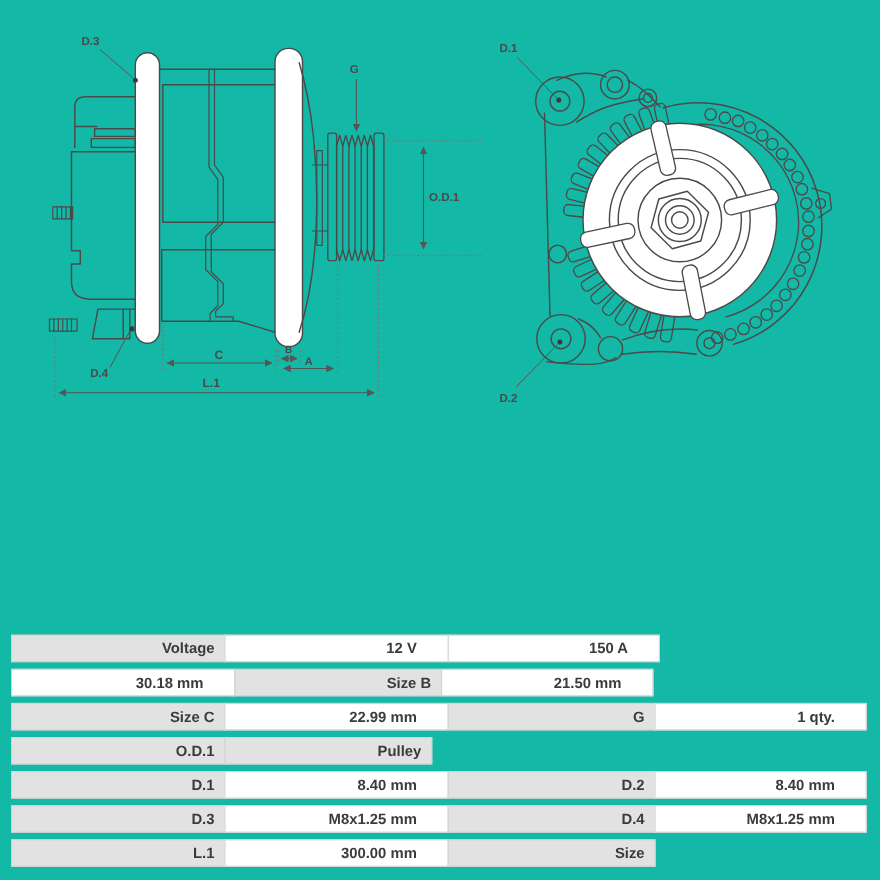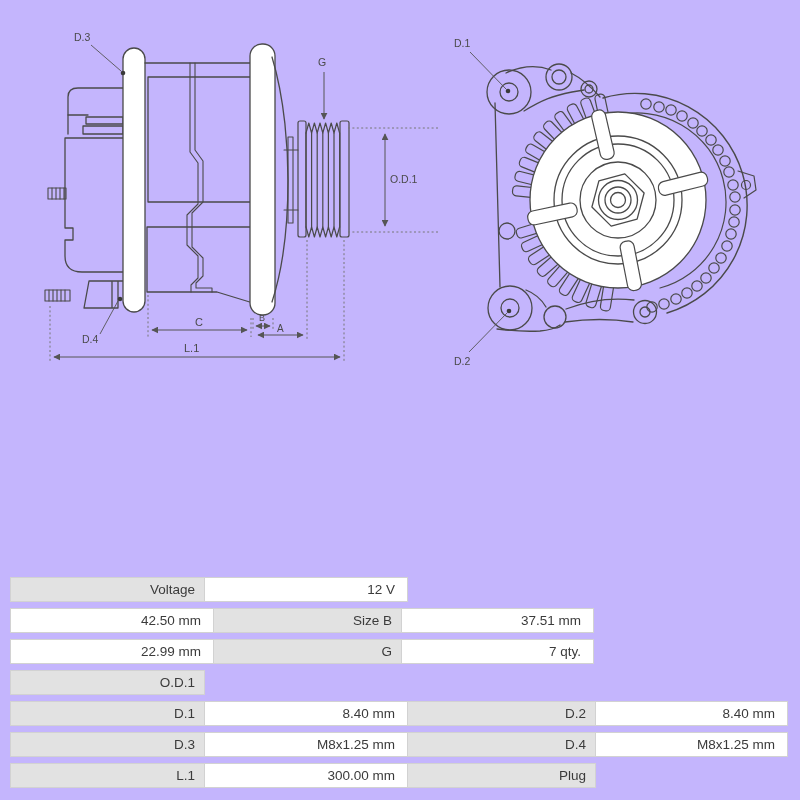--- a/index.html
+++ b/index.html
@@ -1,26 +1,26 @@
 <!DOCTYPE html>
 <html><head>
 <meta charset="utf-8">
 <style>
   html,body{margin:0;padding:0;background:#fff;}
-  .sheet{position:relative;width:800px;height:800px;background:#c4b5fd;overflow:hidden;
-         font-family:"Liberation Sans",sans-serif;}
+  .sheet{position:relative;width:800px;height:800px;background:#14b8a6;overflow:hidden;
+         font-family:"Liberation Sans",sans-serif;font-weight:bold;}
   svg text{font-family:"Liberation Sans",sans-serif;fill:#4a4a4a;}
   .spec-table{position:absolute;left:10px;top:577px;width:781px;}
   .spec-row{display:flex;height:14px;margin-bottom:17px;}
   .spec-row > div{box-sizing:border-box;height:25px;line-height:23px;
       font-size:13.5px;color:#3b3b3b;text-align:right;
       border:1px solid #d2d2d2;}
   .spec-row > div + div{margin-left:-1px;}
   .cell-label{background:#e2e2e2;padding-right:9px;}
-  .cell-value{background:#ffffff;padding-right:12px;}
+  .cell-value{background:#ffffff;padding-right:28px;}
   .w1{width:195px;} .w2{width:204px;} .w3{width:189px;} .w4{width:193px;}
 </style>
 </head>
 <body>
 
 <div class="sheet">
 
 <svg width="800" height="576" viewBox="0 0 800 576">
   <defs>
     <marker id="ah" viewBox="0 0 10 10" refX="9" refY="5" markerWidth="7" markerHeight="7" orient="auto-start-reverse">
@@ -211,46 +211,49 @@
     <text x="454" y="47">D.1</text>
     <text x="454" y="365">D.2</text>
   </g>
 </svg>
 
 
 <div class="spec-table">
   <div class="spec-row">
     <div class="cell-label w1">Voltage</div>
     <div class="cell-value w2">12 V</div>
-  </div>
-  <div class="spec-row">
-    <div class="cell-value w2">42.50 mm</div>
+    <div class="cell-value w4">150 A</div>
+  </div>
+  <div class="spec-row">
+    <div class="cell-value w2">30.18 mm</div>
     <div class="cell-label w3">Size B</div>
-    <div class="cell-value w4">37.51 mm</div>
-  </div>
-  <div class="spec-row">
+    <div class="cell-value w4">21.50 mm</div>
+  </div>
+  <div class="spec-row">
+    <div class="cell-label w1">Size C</div>
     <div class="cell-value w2">22.99 mm</div>
     <div class="cell-label w3">G</div>
-    <div class="cell-value w4">7 qty.</div>
+    <div class="cell-value w4">1 qty.</div>
   </div>
   <div class="spec-row">
     <div class="cell-label w1">O.D.1</div>
+    <div class="cell-label w3">Pulley</div>
   </div>
   <div class="spec-row">
     <div class="cell-label w1">D.1</div>
     <div class="cell-value w2">8.40 mm</div>
     <div class="cell-label w3">D.2</div>
     <div class="cell-value w4">8.40 mm</div>
   </div>
   <div class="spec-row">
     <div class="cell-label w1">D.3</div>
     <div class="cell-value w2">M8x1.25 mm</div>
     <div class="cell-label w3">D.4</div>
     <div class="cell-value w4">M8x1.25 mm</div>
   </div>
   <div class="spec-row">
     <div class="cell-label w1">L.1</div>
     <div class="cell-value w2">300.00 mm</div>
-    <div class="cell-label w3">Plug</div>
+    <div class="cell-label w3">Size</div>
   </div>
 </div>
 
 </div>
 
 </body></html>

